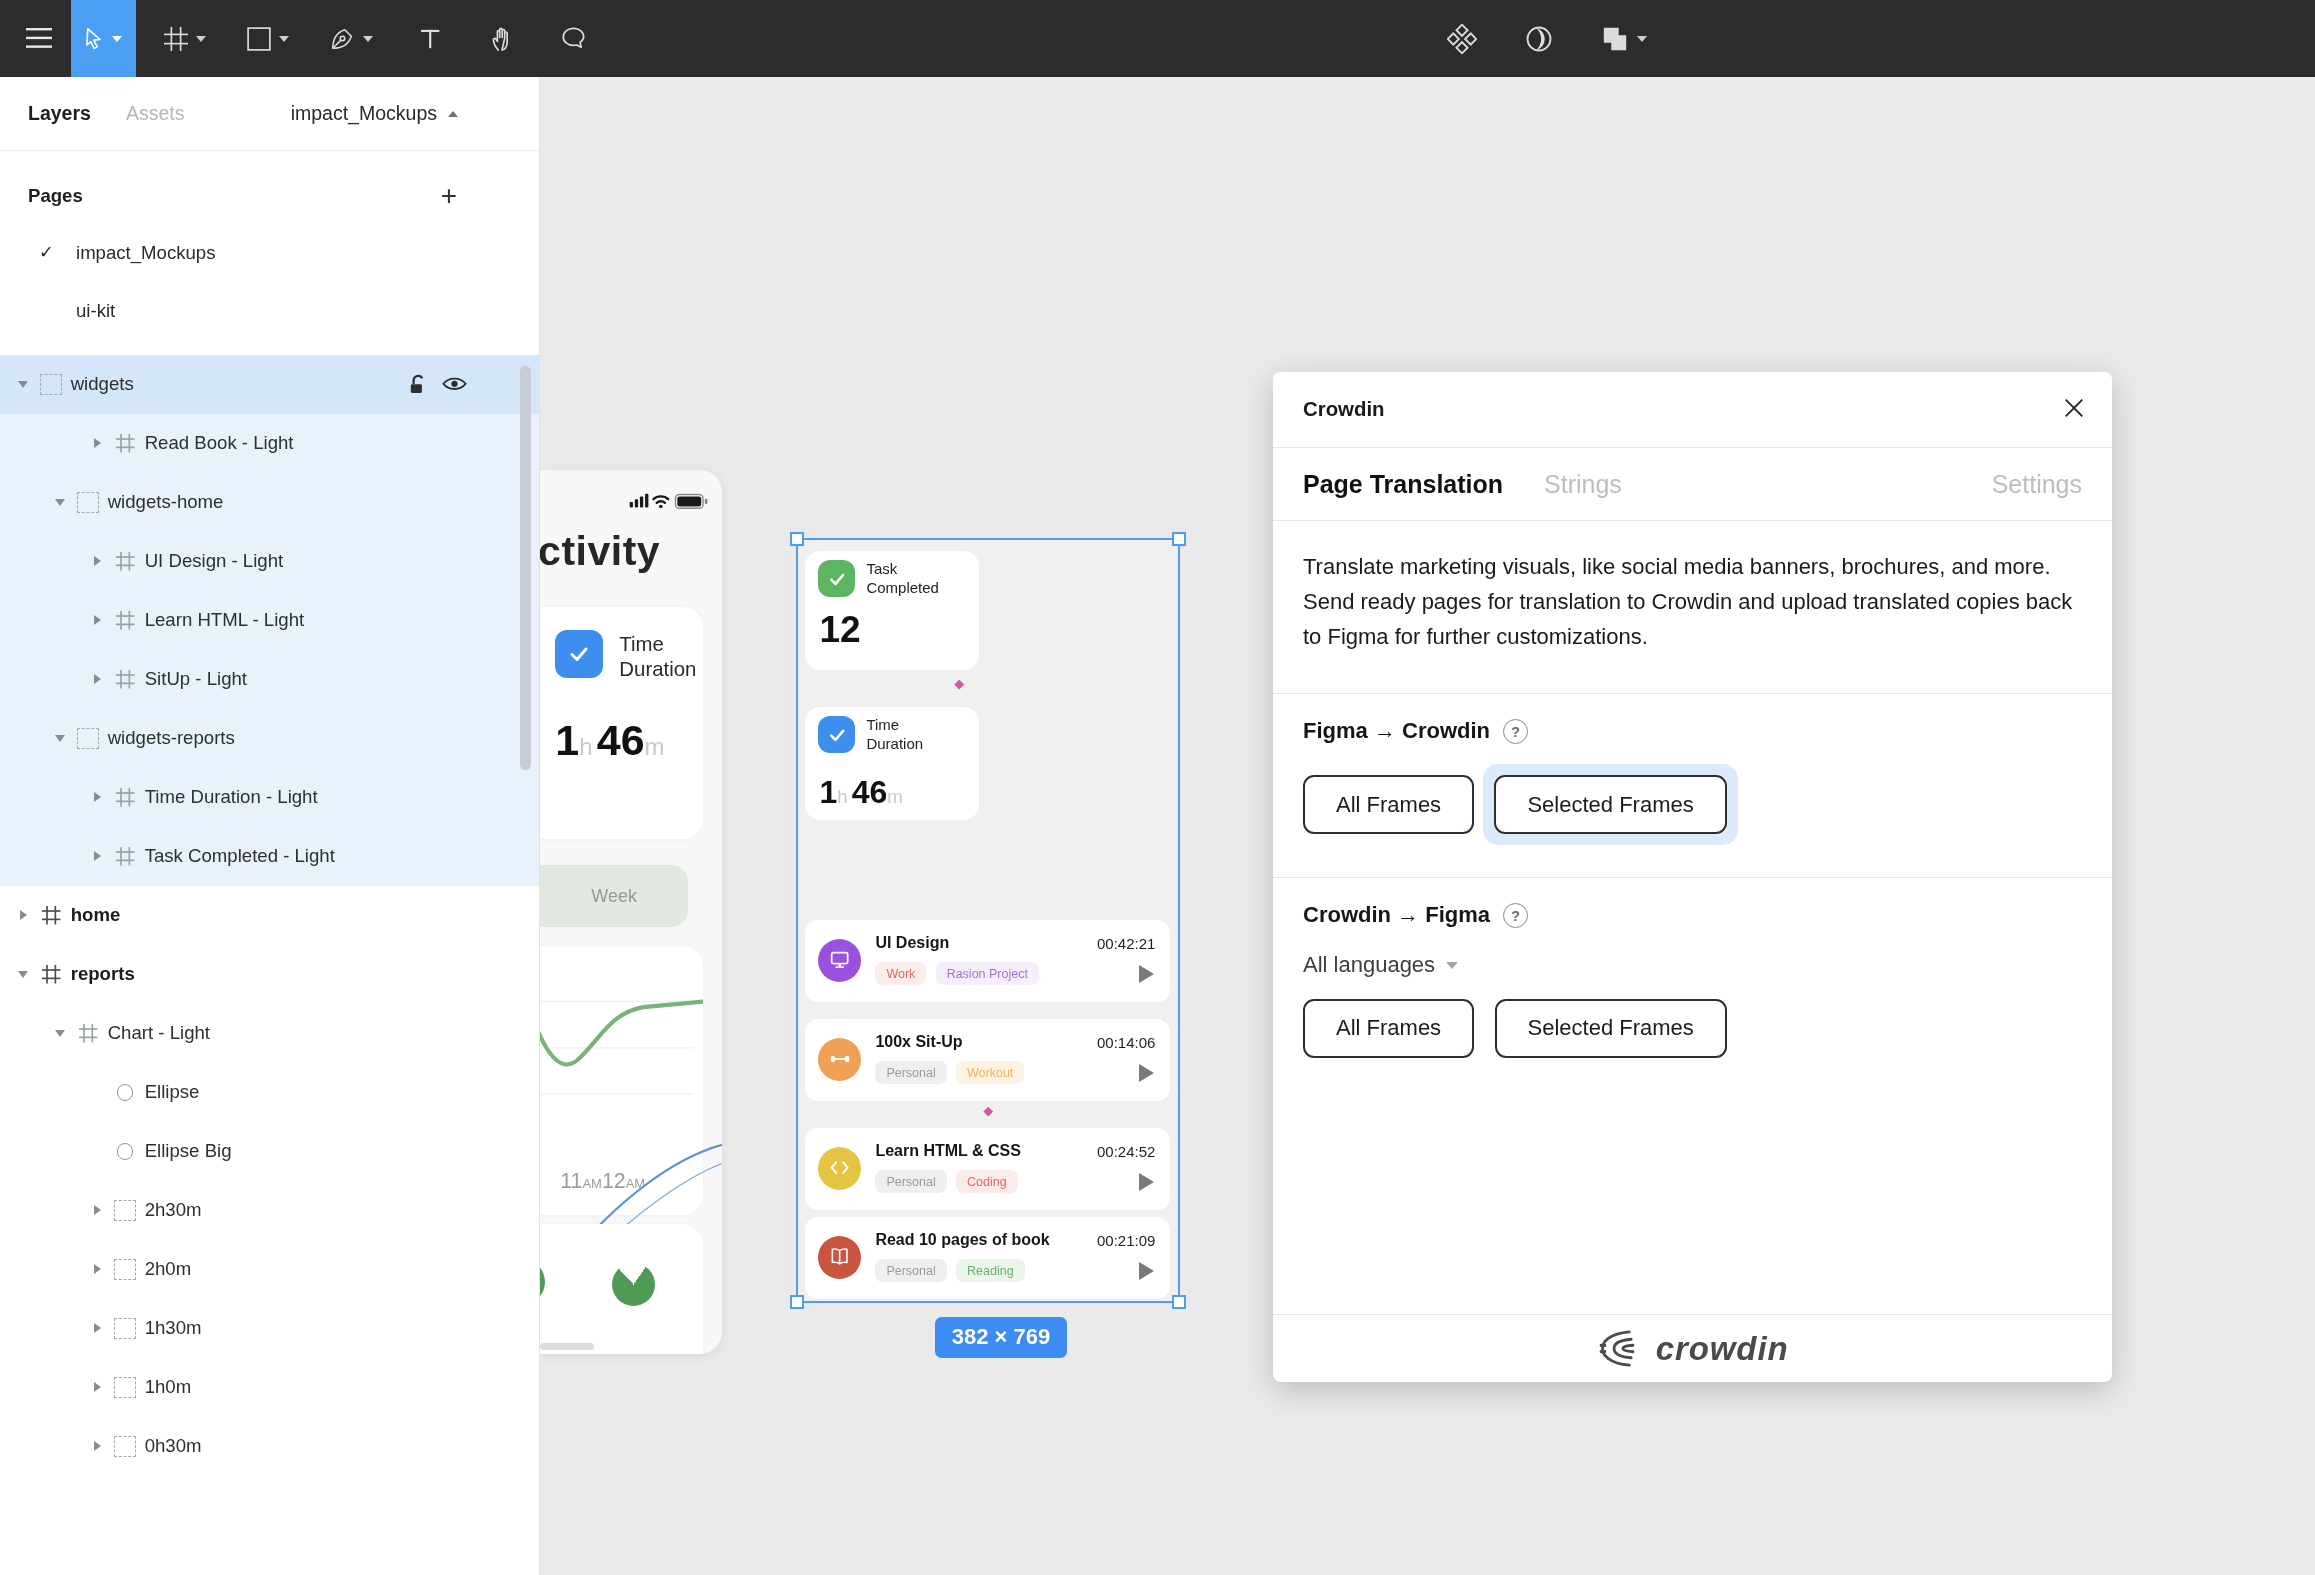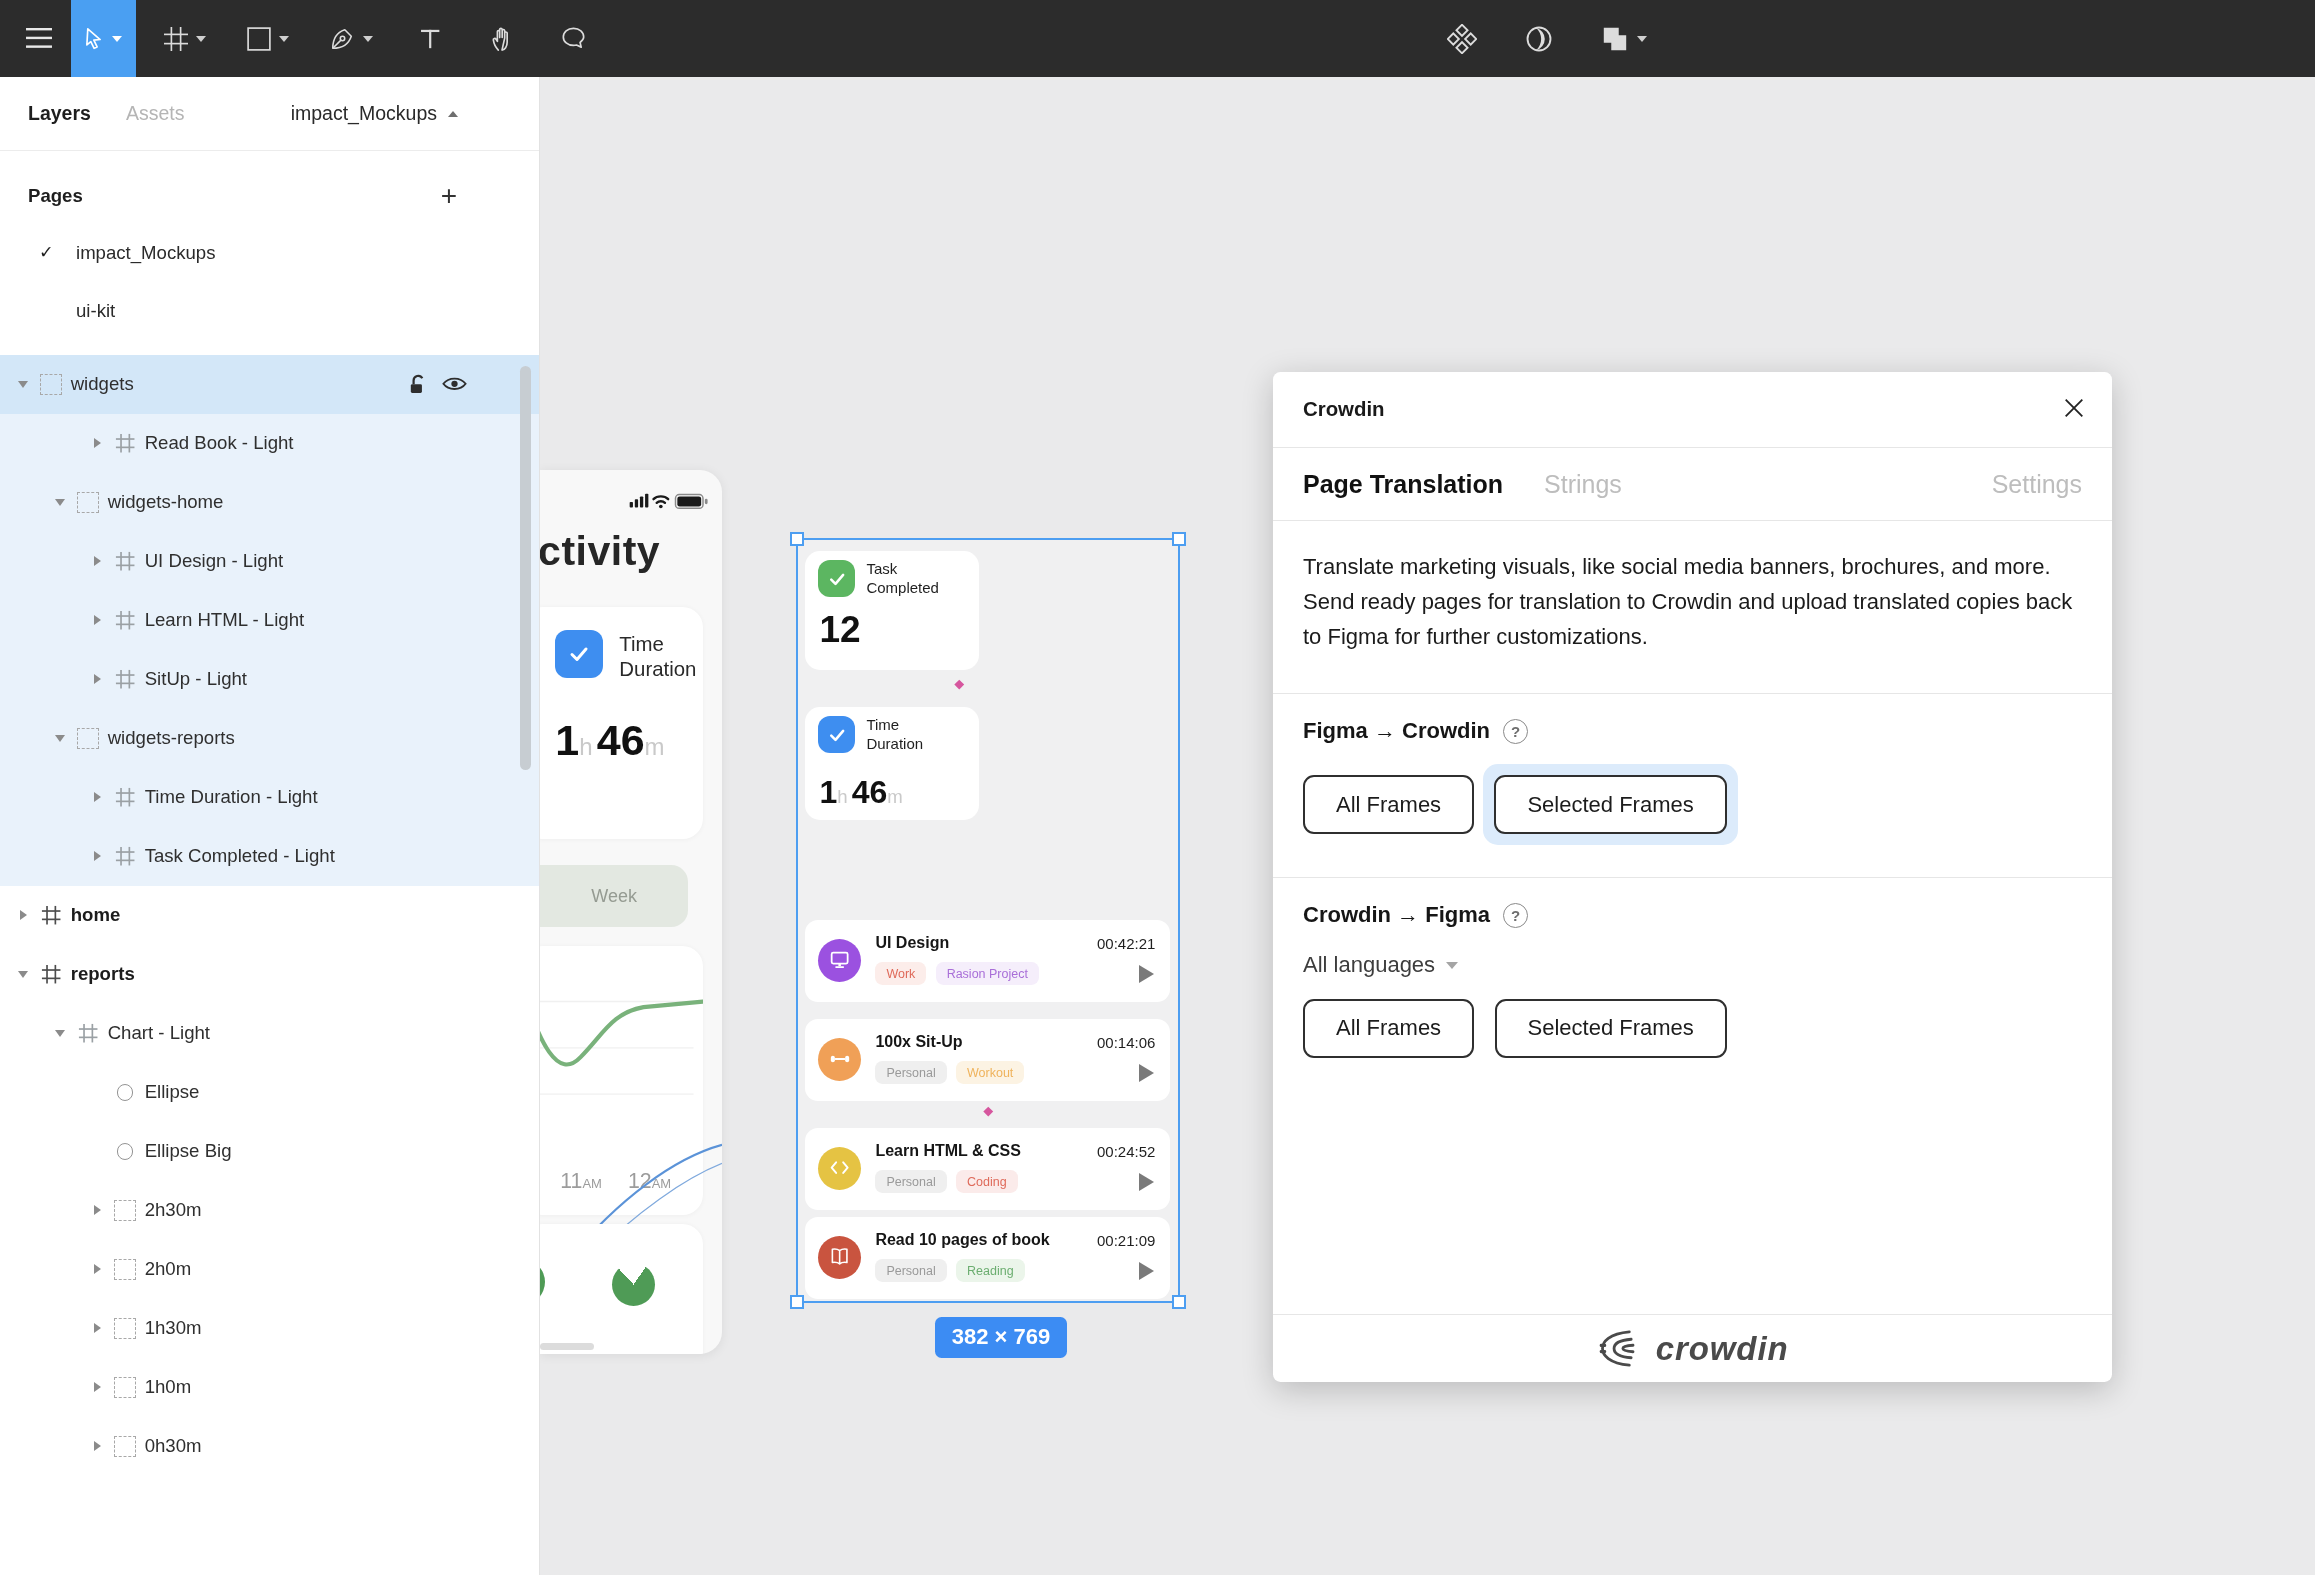--- a/index.html
+++ b/index.html
@@ -58,21 +58,21 @@
   .ph-card.time { left:-16.7px; top:137px; width:180px; height:232px; }
   .chk { border-radius:12px; display:flex; align-items:center; justify-content:center; }
   .ph-ico { position:absolute; left:32px; top:23px; width:48px; height:48px; }
   .ph-cap { position:absolute; left:96px; top:25px; font-size:20.4px; color:#2a2a2a; line-height:25px; }
   .bigtime { position:absolute; left:32px; top:109px; white-space:nowrap; }
   .bt-n { font-size:43px; font-weight:700; color:#111; }
   .bt-u { font-size:24px; color:#c9c9c9; font-weight:500; }
   .week { position:absolute; left:-18.6px; top:395px; width:167px; height:62px; background:#e3e8e1; border-radius:16.7px; display:flex; align-items:center; justify-content:center; }
   .week span { font-size:18px; color:#959b92; margin-left:18.6px; }
   .chart-card { left:-16.7px; top:476px; width:180px; height:269px; }
-  .axis-lbls { position:absolute; left:37px; top:223px; display:flex; gap:26px; }
+  .axis-lbls { position:absolute; left:37px; top:223px; display:flex; }
   .axis-lbl { color:#9c9c9c; }
   .axis-lbl b { font-size:21.3px; font-weight:400; }
   .axis-lbl small { font-size:13px; }
   .pies-card { left:-16.7px; top:754px; width:180px; height:148px; }
   .pie { position:absolute; border-radius:50%; background:conic-gradient(from 35deg, #4f9b56 0 282deg, transparent 282deg 360deg); }
   .blue-curves { position:absolute; left:0; top:671px; }
   .ph-bar { position:absolute; left:0; top:873px; width:54px; height:7.4px; border-radius:3.7px; background:#dcdcdc; }
 
   
   .sel-frame { position:absolute; left:258px; top:463px; width:380px; height:761px; background:#f0f0f1; outline:2.3px solid #4d9ef1; }

